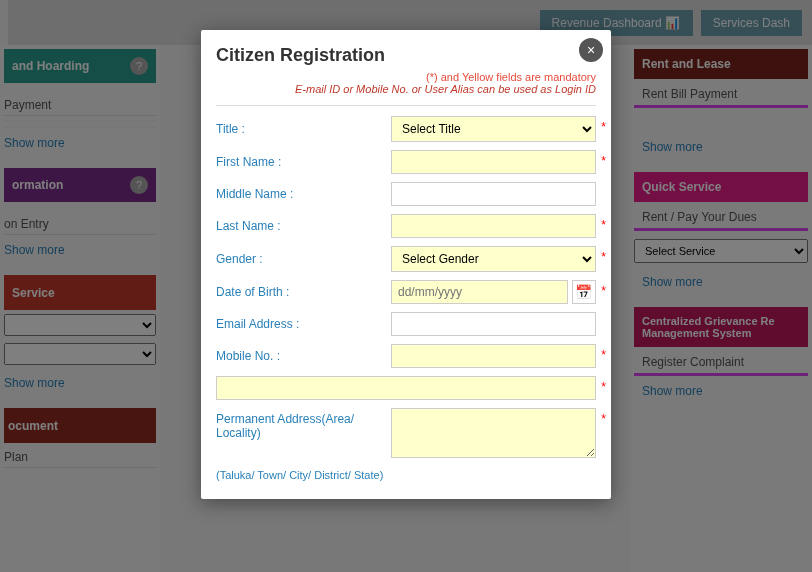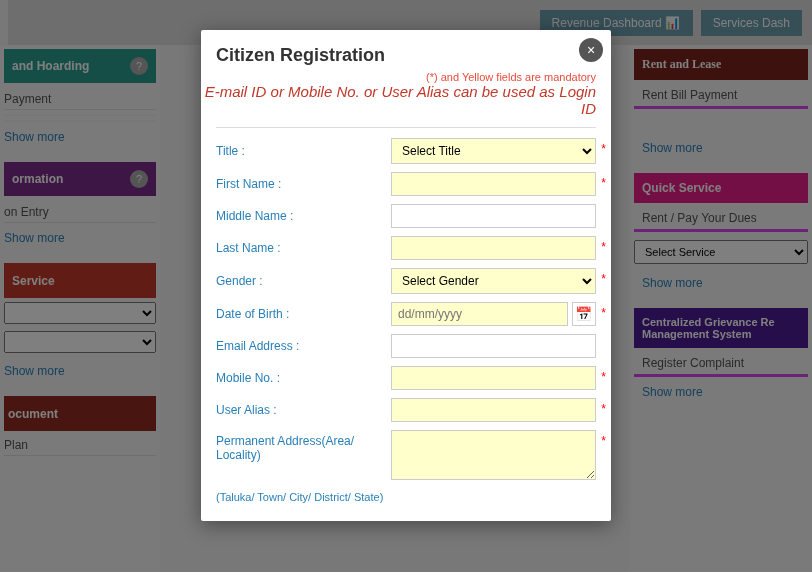--- a/index.html
+++ b/index.html
@@ -68,21 +68,21 @@
       background: #f0f0f0;
     }
 
     .bg-col-right {
       width: 182px;
       background: #f5f5f5;
     }
 
     .bg-panel {
       padding: 6px 8px;
-      margin-bottom: 2px;
+      margin-bottom: 8px;
       gap: 36px;
     }
 
     .bg-panel-teal {
       background: #2a9d8f;
       color: white;
       display: flex;
       align-items: center;
       justify-content: space-between;
       padding: 8px;
@@ -182,21 +182,21 @@
       text-align: right;
     }
 
     .modal-note .mandatory {
       color: #e74c3c;
       font-size: 11px;
     }
 
     .modal-note .email-note {
       color: #c0392b;
-      font-size: 15px;
+      font-size: 11px;
       font-style: italic;
     }
 
     .modal-divider {
       height: 1px;
       background: #ddd;
       margin: 0 15px;
     }
 
     .modal-body {
@@ -277,23 +277,23 @@
     }
 
     
     .right-panel-header {
       color: white;
       font-weight: bold;
       font-size: 12px;
       padding: 8px 8px;
     }
 
-    .right-panel-header.maroon-bg { background: #7b241c; font-family: Liberation Serif, serif; }
+    .right-panel-header.maroon-bg { background: #7b241c; }
     .right-panel-header.pink-bg { background: #e91e8c; }
-    .right-panel-header.dark-red-bg { background: #4c1d95; }
+    .right-panel-header.dark-red-bg { background: #be185d; }
 
     .right-link {
       font-size: 12px;
       color: #555;
       padding: 4px 8px;
       border-bottom: 3px solid #d946ef;
       display: block;
     }
 
     .right-select {
@@ -481,21 +481,20 @@
 
       <div class="form-row">
         <div class="form-label">Mobile No. :</div>
         <div class="form-field">
           <input type="text" class="yellow-bg" style="">
           <span class="required-star">*</span>
         </div>
       </div>
 
       <div class="form-row">
-        <div class="form-label">User Alias :</div>
         <div class="form-field">
           <input type="text" class="yellow-bg" style="">
           <span class="required-star">*</span>
         </div>
       </div>
 
       <div class="form-row" style="align-items:flex-start;">
         <div class="form-label" style="padding-top:4px;">Permanent Address(Area/ Locality)</div>
         <div class="form-field">
           <textarea style=""></textarea>

